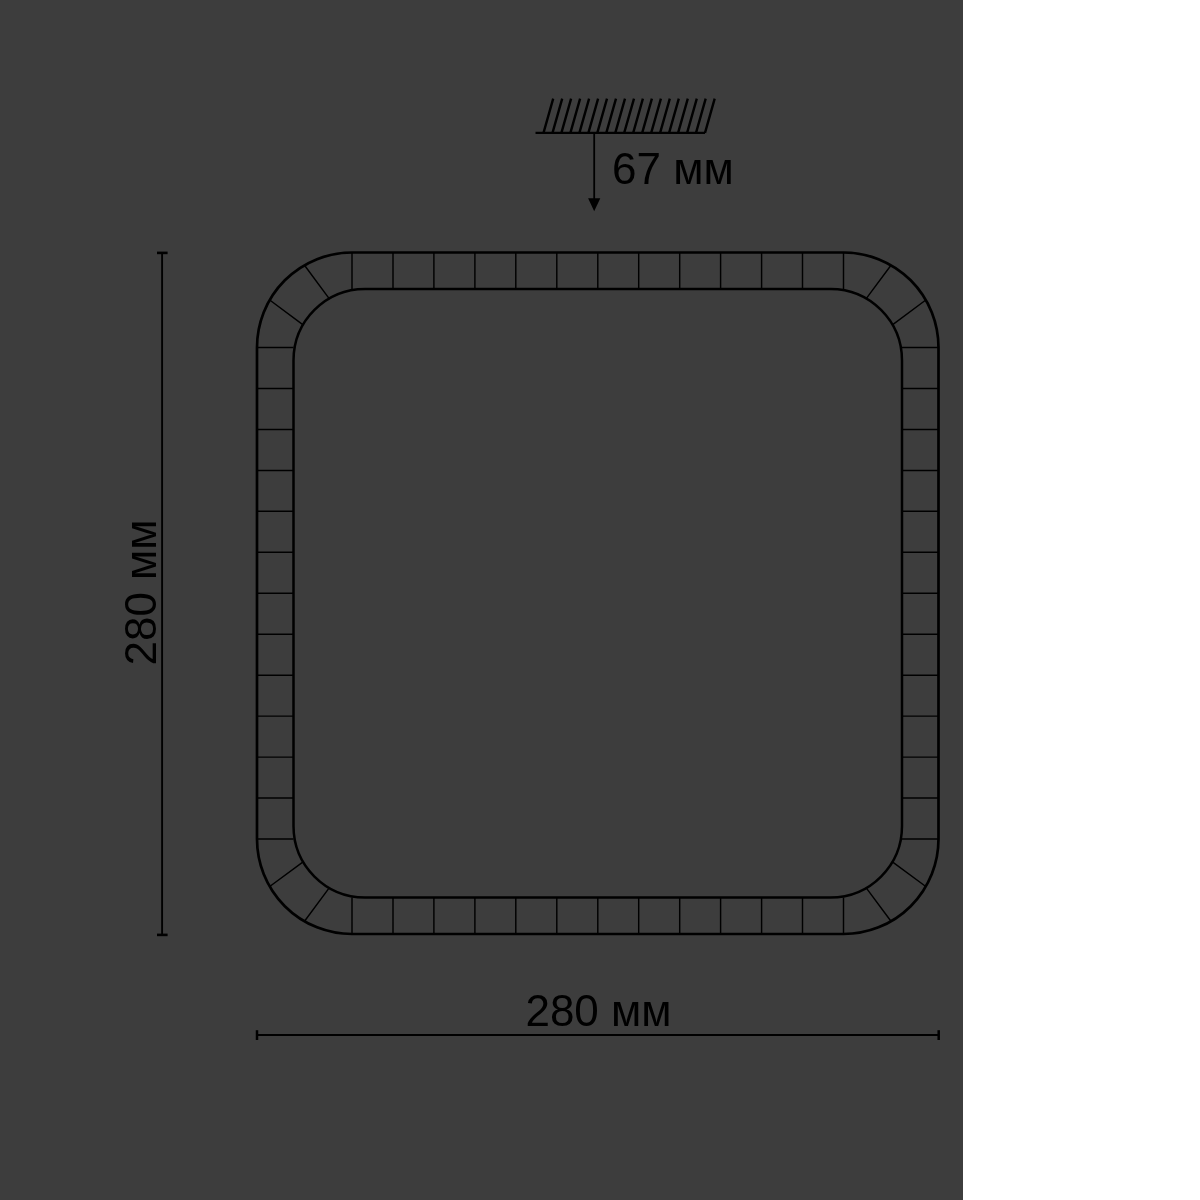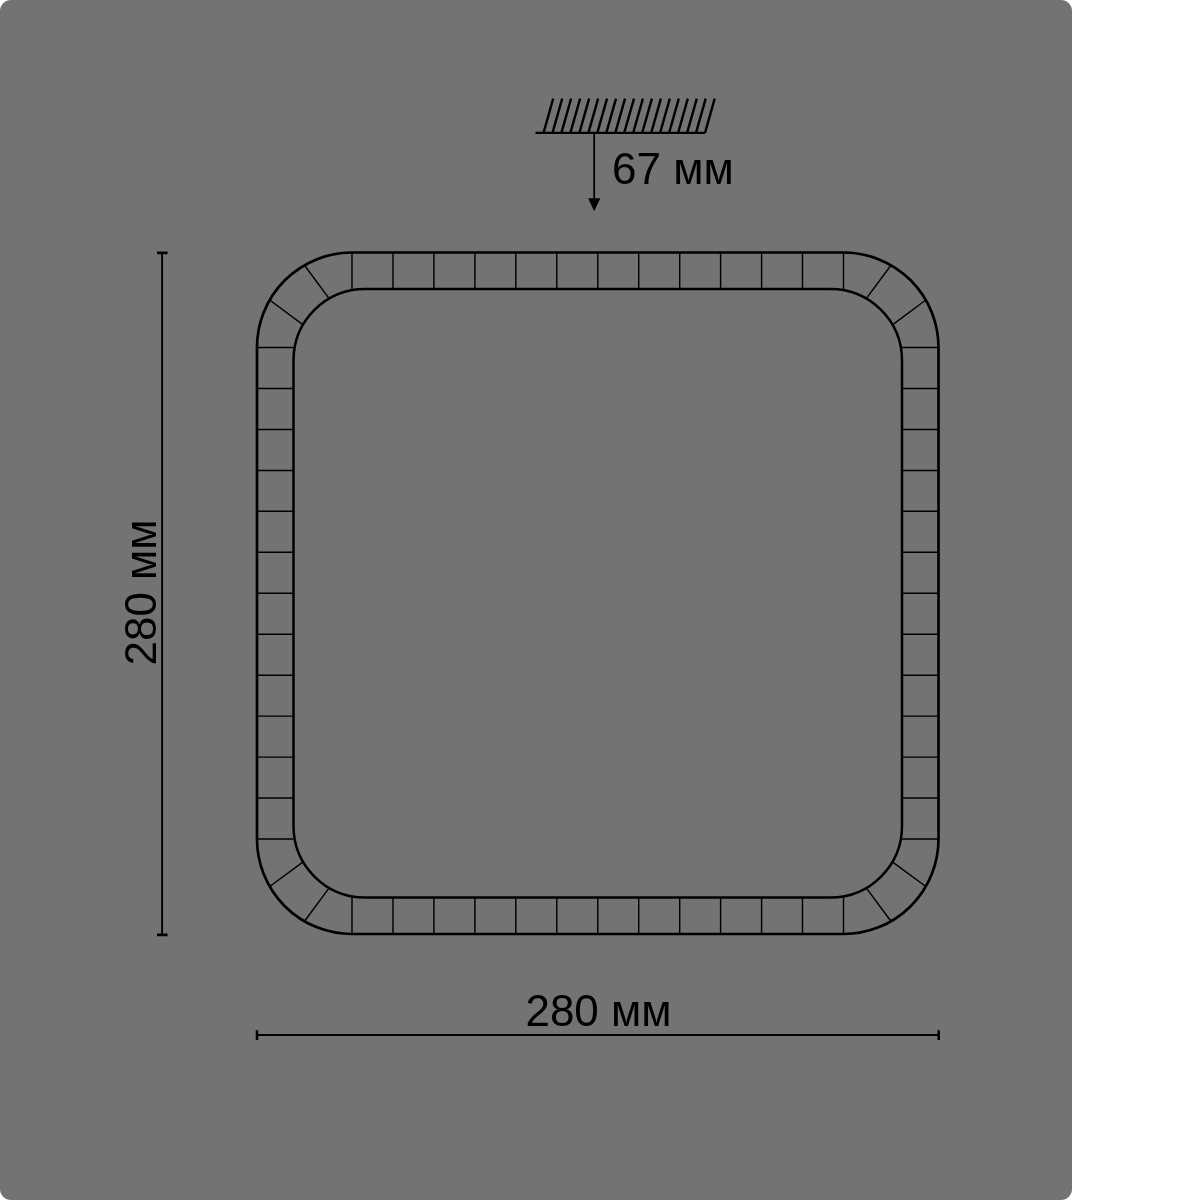--- a/index.html
+++ b/index.html
@@ -1,16 +1,16 @@
 <!DOCTYPE html>
 <html><head>
 <meta charset="utf-8">
 <style>
   html,body{margin:0;padding:0;background:#fff;}
-  .page{position:relative;width:1072px;height:1200px;background:#737373;overflow:hidden;filter:grayscale(1);border-radius:11px;}
+  .page{position:relative;width:963px;height:1200px;background:#b91c1c;overflow:hidden;filter:grayscale(1);}
   text{font-family:"Liberation Sans",sans-serif;fill:#000;}
 </style>
 </head>
 <body>
 <div class="page">
 <svg width="1200" height="1200" viewBox="0 0 1200 1200" xmlns="http://www.w3.org/2000/svg">
 
   <line x1="535.5" y1="132.8" x2="705" y2="132.8" stroke="#000" stroke-width="2.3"></line>
   <path d="M543.5 132.8L553.2 98.6 M552.5 132.8L562.2 98.6 M561.4 132.8L571.1 98.6 M570.4 132.8L580.1 98.6 M579.4 132.8L589.1 98.6 M588.4 132.8L598.1 98.6 M597.3 132.8L607.0 98.6 M606.3 132.8L616.0 98.6 M615.3 132.8L625.0 98.6 M624.2 132.8L634.0 98.6 M633.2 132.8L642.9 98.6 M642.2 132.8L651.9 98.6 M651.2 132.8L660.9 98.6 M660.1 132.8L669.8 98.6 M669.1 132.8L678.8 98.6 M678.1 132.8L687.8 98.6 M687.1 132.8L696.8 98.6 M696.0 132.8L705.7 98.6 M705.0 132.8L714.7 98.6" stroke="#000" stroke-width="2.4" fill="none"></path>
 

